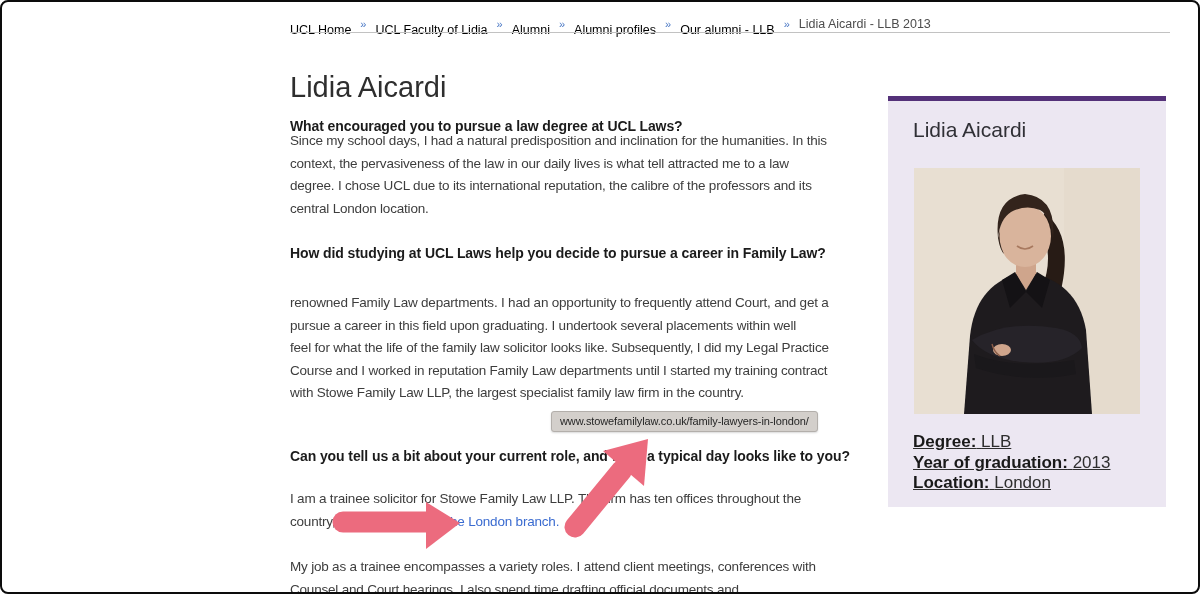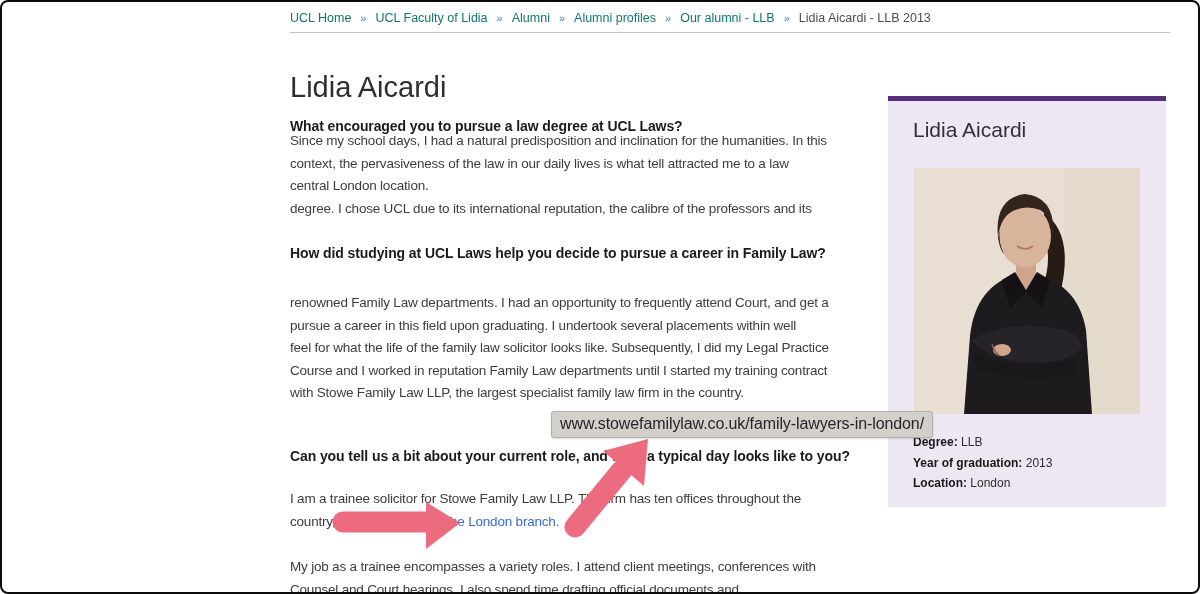--- a/index.html
+++ b/index.html
@@ -7,21 +7,21 @@
     width:1200px;height:594px;box-sizing:border-box;
     border:2px solid #0c0c0c;border-radius:8px;overflow:hidden;
     background:#ffffff;position:relative;
     font-family:"Liberation Sans","DejaVu Sans",sans-serif;
   }
   
   .breadcrumb{
     position:absolute;left:288px;top:9px;display:flex;align-items:center;gap:9px;
     font-size:12.5px;color:#4a78c5;white-space:nowrap;
   }
-  .breadcrumb a{color:#0f766e;text-decoration:none;cursor:pointer;}
+  .breadcrumb a{color:#000000;text-decoration:none;cursor:pointer;margin-top:12px;}
   .breadcrumb .sep{color:#4a78c5;font-size:11px;}
   .breadcrumb .current{color:#4d4d4d;}
   .crumb-rule{
     position:absolute;left:288px;top:30px;width:880px;height:1px;background:#c2c2c2;
   }
   
   .main{position:absolute;left:288px;top:0;width:600px;}
   .page-title{
     position:absolute;left:0;top:50px;font-size:29px;font-weight:300;
     color:#2e2e2e;letter-spacing:0;white-space:nowrap;
@@ -35,35 +35,35 @@
     font-size:13.5px;line-height:22.5px;color:#3d3d3d;letter-spacing:-0.2px;
     white-space:nowrap;
   }
   .q1{top:100px;margin-top:16px;} .q2{top:243px;} .q3{top:446px;}
   .p1{top:128px;} .p2{top:290px;} .p3{top:486px;} .p4{top:554px;}
   .body-link{color:#3a6bd0;cursor:pointer;text-decoration:none;}
   
   .url-tooltip{
     position:absolute;left:549px;top:409px;z-index:60;
     background:#d3cfcb;border:1px solid #b3afab;border-radius:3px;
-    padding:3px 8px 4px 8px;font-size:16px;color:#262626;letter-spacing:-0.1px;
+    padding:3px 8px 4px 8px;font-size:11px;color:#262626;letter-spacing:-0.1px;
     white-space:nowrap;box-shadow:0 1px 2px rgba(0,0,0,0.15);
   }
   
   .profile-card{
     position:absolute;left:886px;top:94px;width:278px;height:411px;
     background:#ece7f2;
   }
   .profile-card .top-bar{position:absolute;left:0;top:0;width:100%;height:5px;background:#543179;}
   .profile-card h2{
     position:absolute;left:25px;top:22px;margin:0;font-size:21px;font-weight:300;
     color:#303036;white-space:nowrap;
   }
   .profile-photo{position:absolute;left:26px;top:72px;width:226px;height:246px;display:block;}
-  .profile-details{position:absolute;left:25px;top:336px;font-size:12px;color:#2e2e2e;}
+  .profile-details{position:absolute;left:25px;top:336px;font-size:17px;color:#2e2e2e;text-decoration:underline;}
   .profile-details .row{line-height:20.5px;white-space:nowrap;}
   .profile-details .lbl{font-weight:bold;color:#191919;}
   
   .arrows{position:absolute;left:0;top:0;width:1200px;height:594px;z-index:50;pointer-events:none;}
 </style>
 </head>
 <body>
 
 <nav class="breadcrumb">
   <a>UCL Home</a>
@@ -80,22 +80,22 @@
 </nav>
 <div class="crumb-rule"></div>
 
 <main class="main">
   <h1 class="page-title">Lidia Aicardi</h1>
 
   <div class="q q1">What encouraged you to pursue a law degree at UCL Laws?</div>
   <div class="para p1">
     <div class="line">Since my school days, I had a natural predisposition and inclination for the humanities. In this</div>
     <div class="line">context, the pervasiveness of the law in our daily lives is what tell attracted me to a law</div>
+    <div class="line">degree. I chose UCL due to its international reputation, the calibre of the professors and its</div>
     <div class="line">central London location.</div>
-    <div class="line">degree. I chose UCL due to its international reputation, the calibre of the professors and its</div>
   </div>
 
   <div class="q q2">How did studying at UCL Laws help you decide to pursue a career in Family Law?</div>
   <div class="para p2">
     <div class="line">renowned Family Law departments. I had an opportunity to frequently attend Court, and get a</div>
     <div class="line">pursue a career in this field upon graduating. I undertook several placements within well</div>
     <div class="line">feel for what the life of the family law solicitor looks like. Subsequently, I did my Legal Practice</div>
     <div class="line">Course and I worked in reputation Family Law departments until I started my training contract</div>
     <div class="line">with Stowe Family Law LLP, the largest specialist family law firm in the country.</div>
   </div>

